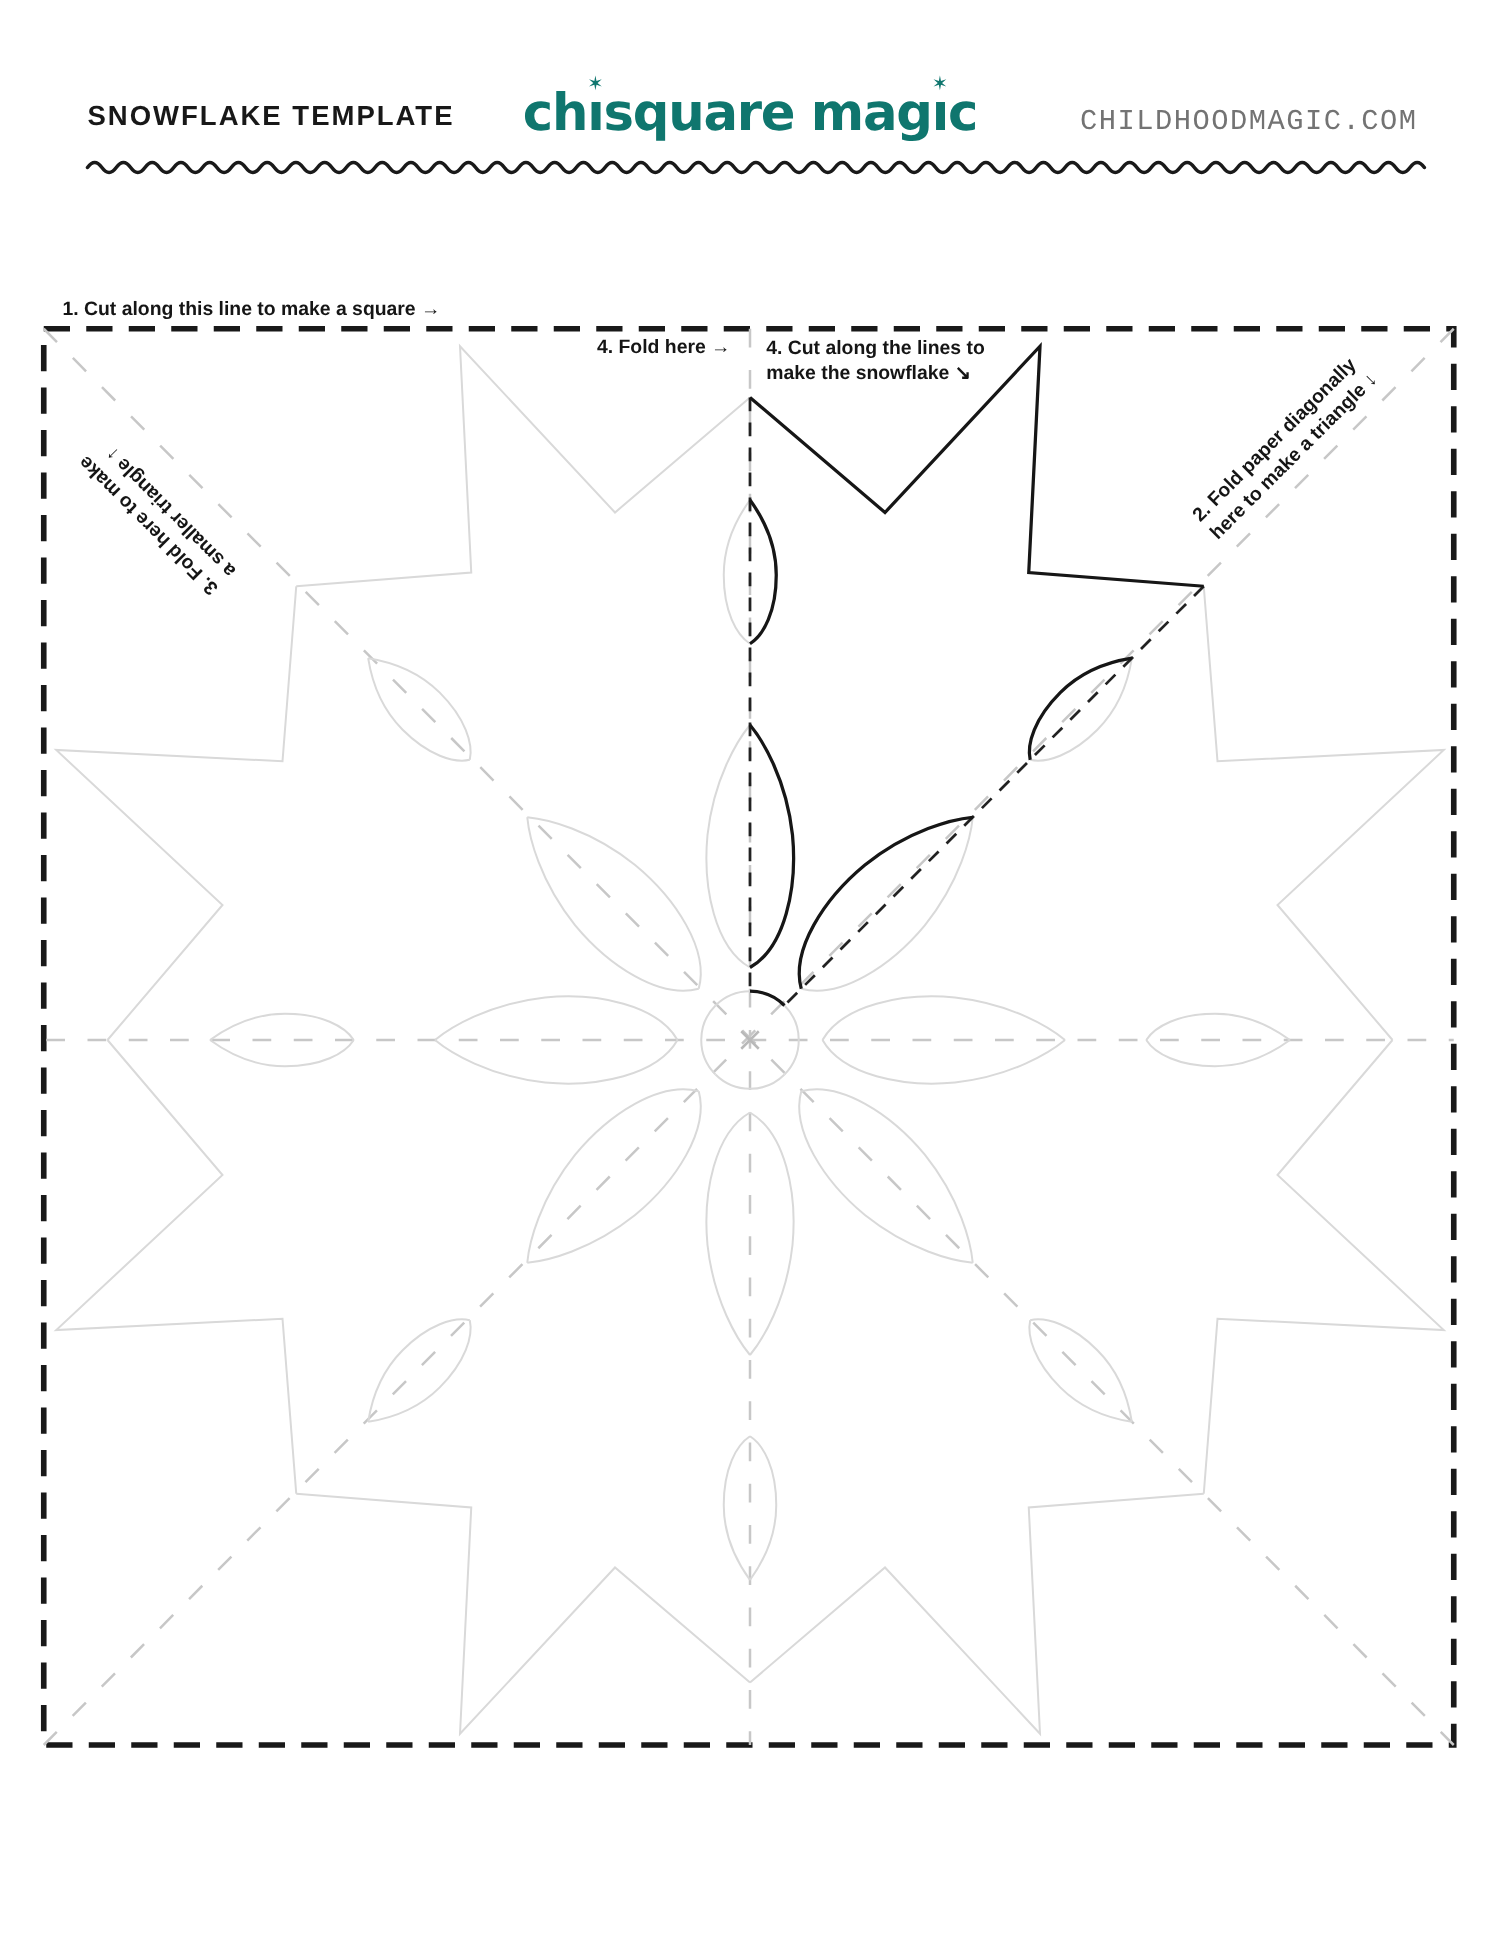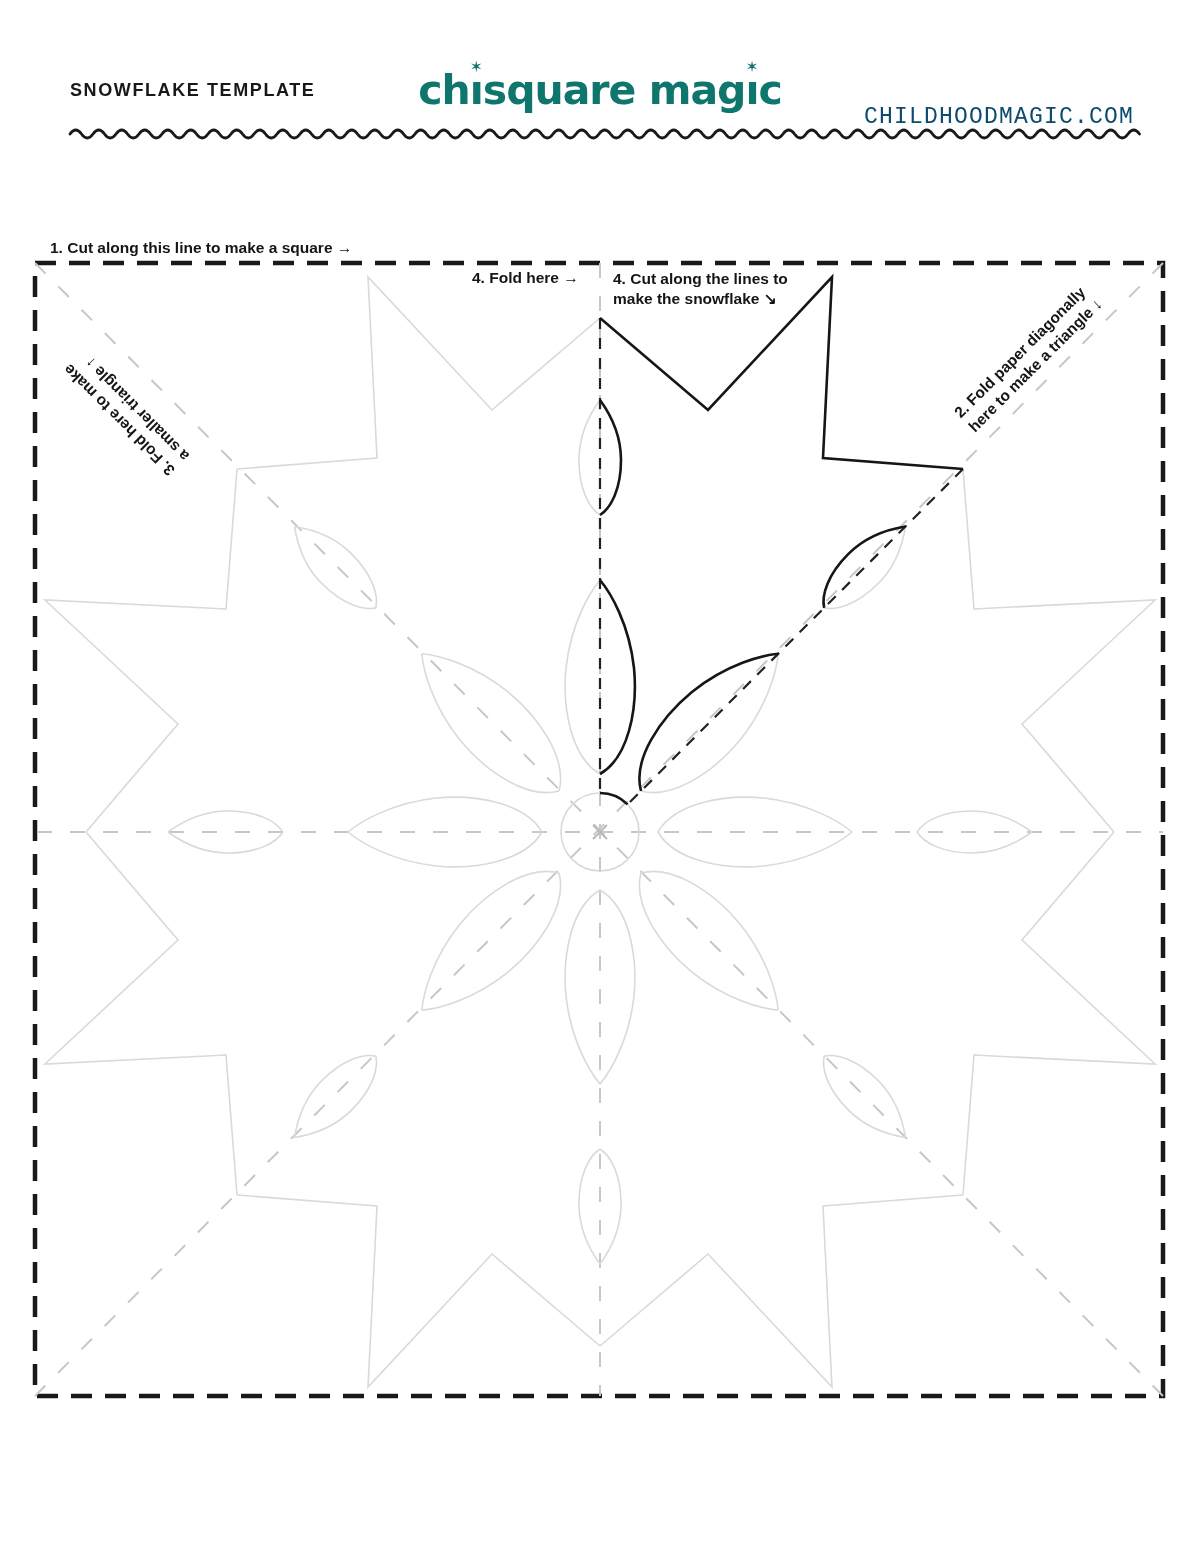--- a/index.html
+++ b/index.html
@@ -3,44 +3,44 @@
 <meta charset="utf-8">
 <style>
   html,body{margin:0;padding:0;}
   body{
     width:1200px;height:1553px;position:relative;background:#ffffff;
     font-family:"Liberation Sans",sans-serif;color:#141414;overflow:hidden;
   }
   .abs{position:absolute;}
   
   .page-title{
-    left:70px;top:80px;font-size:18px;font-weight:700;letter-spacing:1.6px;
+    left:70px;top:80px;font-size:22px;font-weight:700;letter-spacing:1.6px;
     color:#181818;
   }
   .brand{
     left:600px;top:66px;transform:translateX(-50%);
     font-family:"DejaVu Sans",sans-serif;font-weight:800;font-size:41px;
     letter-spacing:-1px;color:#0f766e;white-space:nowrap;
   }
   .brand .iwrap{position:relative;display:inline-block;font-style:normal;}
   .brand .star{
     position:absolute;left:50%;top:-0.40em;transform:translateX(-50%);
     font-size:0.38em;letter-spacing:0;line-height:1;
   }
   .site-url{
     right:66px;top:84px;font-family:"Liberation Mono",monospace;
-    font-size:23px;font-weight:400;letter-spacing:1.2px;color:#0c4a6e;margin-top:20px;
+    font-size:23px;font-weight:400;letter-spacing:1.2px;color:#737373;
   }
   
   .note{
     font-size:15.5px;font-weight:600;line-height:19.5px;color:#151515;
     white-space:nowrap;
   }
   .note-1{left:50px;top:238px;text-align:right;}
-  .note-4{left:472px;top:268px;width:118px;text-align:left;}
+  .note-4{left:472px;top:268px;width:118px;text-align:center;}
   .note-5{left:613px;top:269px;}
   .note-2{left:1028px;top:358px;transform:translate(-50%,-50%) rotate(-45deg);}
   .note-3{left:126px;top:413px;transform:translate(-50%,-50%) rotate(-135deg);}
   svg{display:block;}
 </style>
 </head>
 <body>
 
 <div class="abs page-title">SNOWFLAKE TEMPLATE</div>
 

